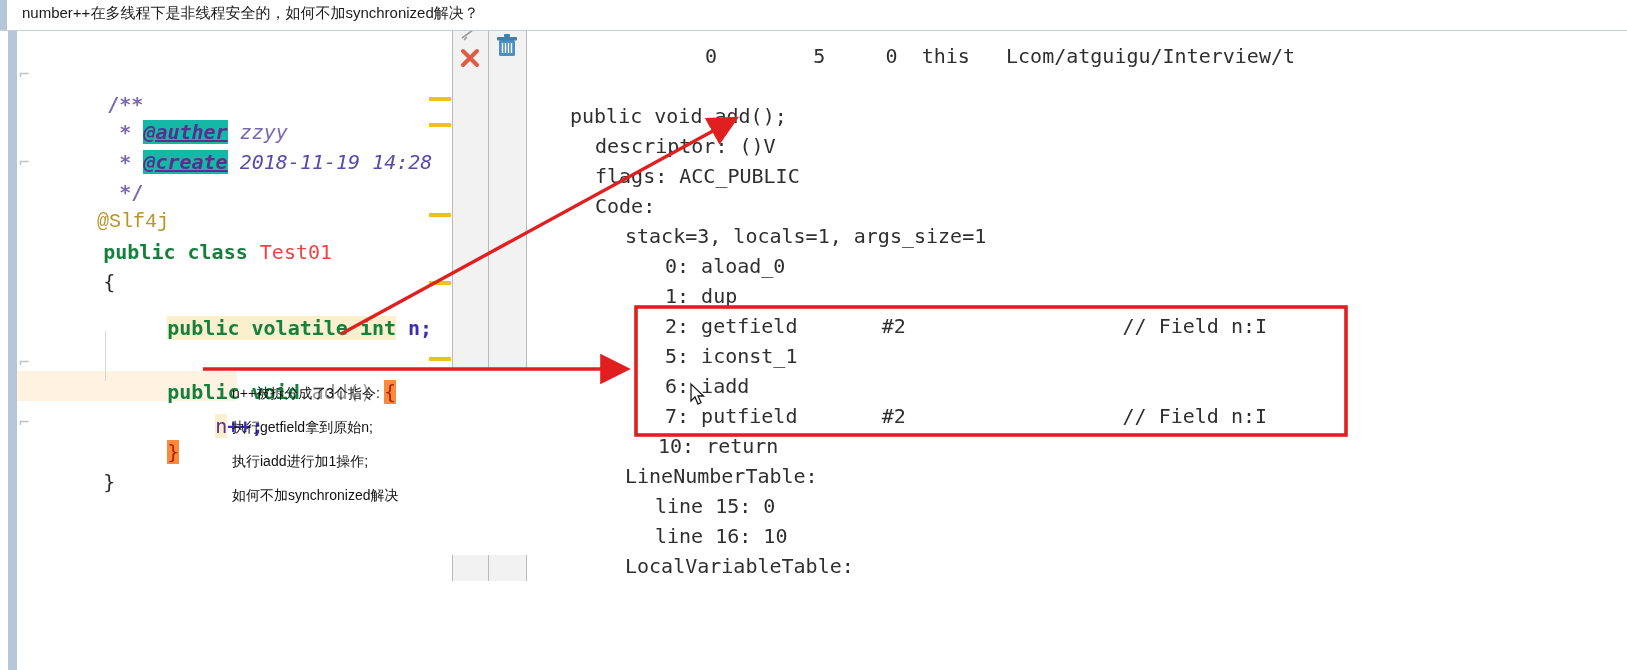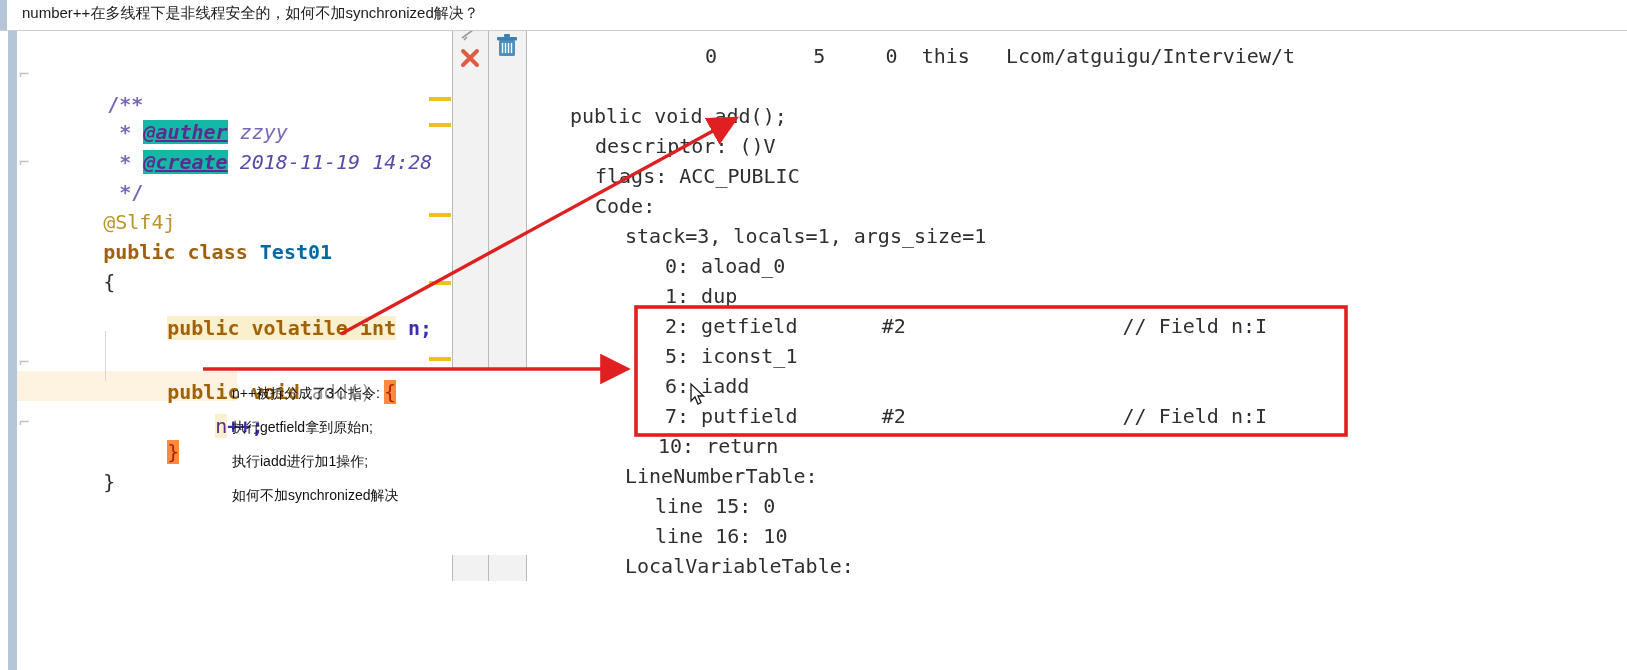--- a/index.html
+++ b/index.html
@@ -50,23 +50,23 @@
     font-size:20px;
     line-height:30px;
     white-space:pre;
     color:#2b2b2b;
   }
   .fold{
     position:absolute;left:2px;
     font-family:"DejaVu Sans Mono","Liberation Mono",monospace;
     font-size:17px;line-height:30px;color:#c2c2c2;
   }
-  .kw{color:#a16207;font-weight:bold;}
+  .kw{color:#15803d;font-weight:bold;}
   .kw2{color:#3b2fb0;font-weight:bold;}
-  .cls{color:#0369a1;font-weight:bold;}
+  .cls{color:#ef4444;}
   .mname{color:#9a9a9a;}
   .cmt{color:#7b68b5;font-weight:bold;}
   .jtag{color:#5b2d8e;font-weight:bold;font-style:italic;
         background:#14b8a6;text-decoration:underline;}
   .jval{color:#7b68b5;font-style:italic;}
   .jval2{color:#5b48a8;font-style:italic;}
   .ann{color:#b8952a;}
   .hl{background:#fbf0cd;}
   .hlorange{background:#fb8a3c;color:#b02000;}
   .rowhl{
@@ -142,21 +142,21 @@
 
     <div class="cl" style="left:30px;top:86px;">
       <span class="cmt">* </span><span class="jtag">@create</span><span class="jval2"> </span><span class="jval2">2018-11-19 14:28</span>
     </div>
 
     <div class="fold" style="top:116px;">⌐</div>
     <div class="cl" style="left:30px;top:116px;">
       <span class="cmt">*/</span>
     </div>
 
-    <div class="cl" style="left:14px;top:146px;">
+    <div class="cl" style="left:8px;top:146px;font-family:Liberation Mono, monospace;">
       <span class="ann">@Slf4j</span>
     </div>
 
     <div class="cl" style="left:14px;top:176px;">
       <span class="kw">public class</span><span> </span><span class="cls">Test01</span>
     </div>
 
     <div class="cl" style="left:14px;top:206px;">
       <span>{</span>
     </div>

